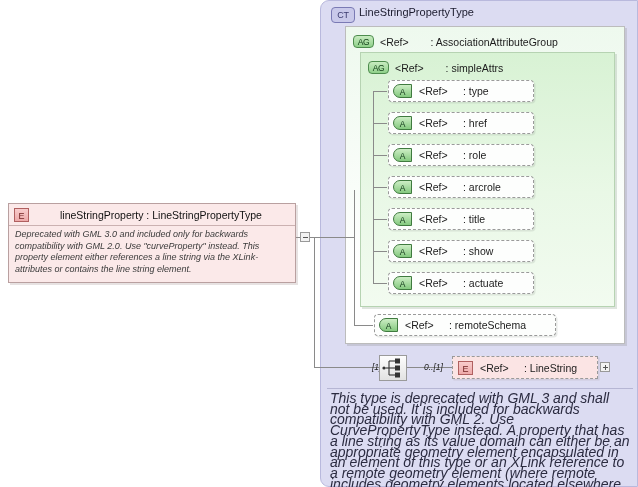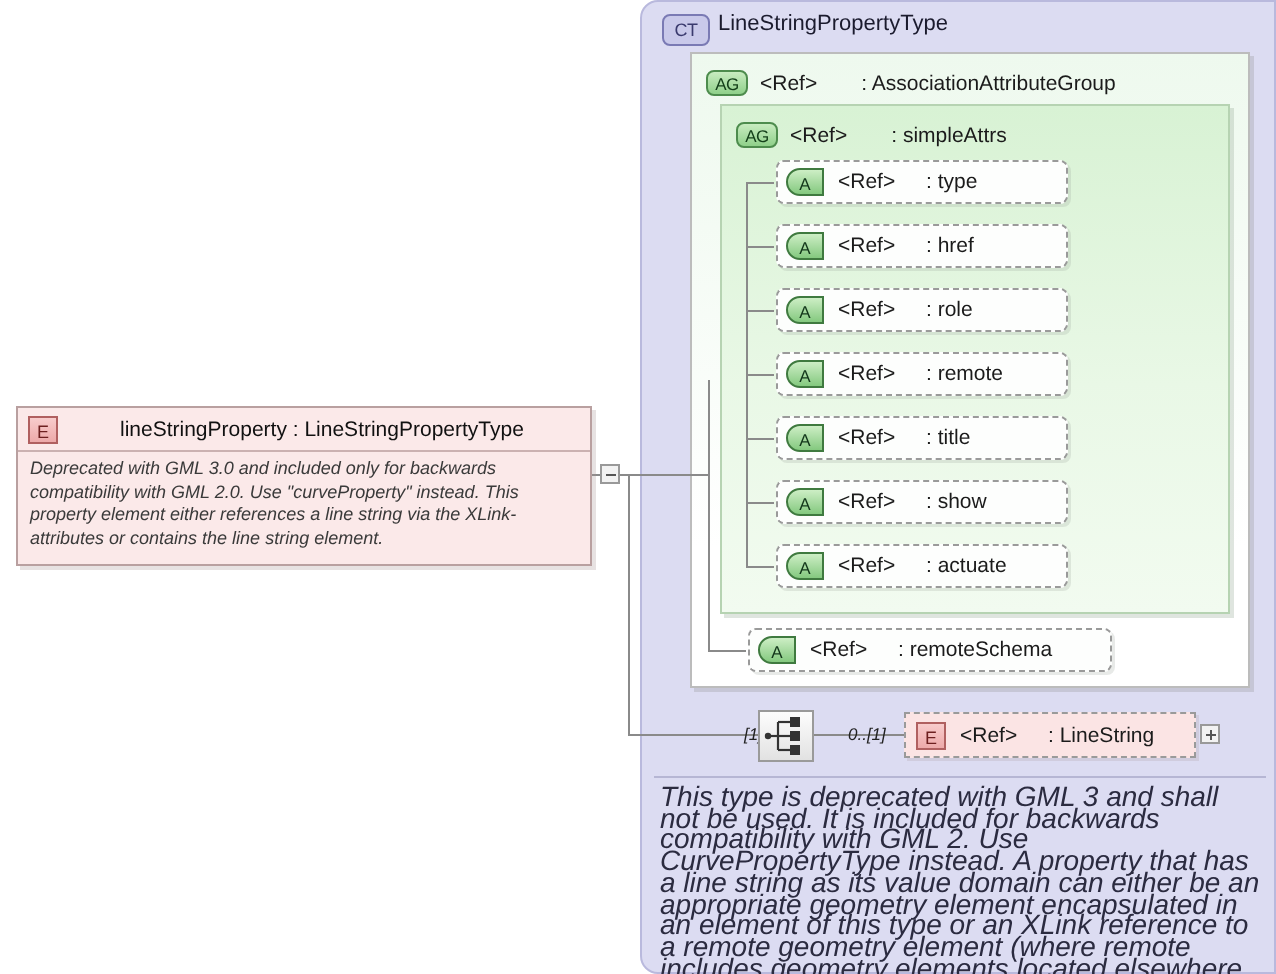--- a/index.html
+++ b/index.html
@@ -350,21 +350,21 @@
     <span class="attr-name">: href</span>
   </div>
   <div class="attr-box" style="left:388px; top:144px;">
     <div class="a-badge">A</div>
     <span class="attr-ref">&lt;Ref&gt;</span>
     <span class="attr-name">: role</span>
   </div>
   <div class="attr-box" style="left:388px; top:176px;">
     <div class="a-badge">A</div>
     <span class="attr-ref">&lt;Ref&gt;</span>
-    <span class="attr-name">: remote</span>
+    <span class="attr-name">: arcrole</span>
   </div>
   <div class="attr-box" style="left:388px; top:208px;">
     <div class="a-badge">A</div>
     <span class="attr-ref">&lt;Ref&gt;</span>
     <span class="attr-name">: title</span>
   </div>
   <div class="attr-box" style="left:388px; top:240px;">
     <div class="a-badge">A</div>
     <span class="attr-ref">&lt;Ref&gt;</span>
     <span class="attr-name">: show</span>

